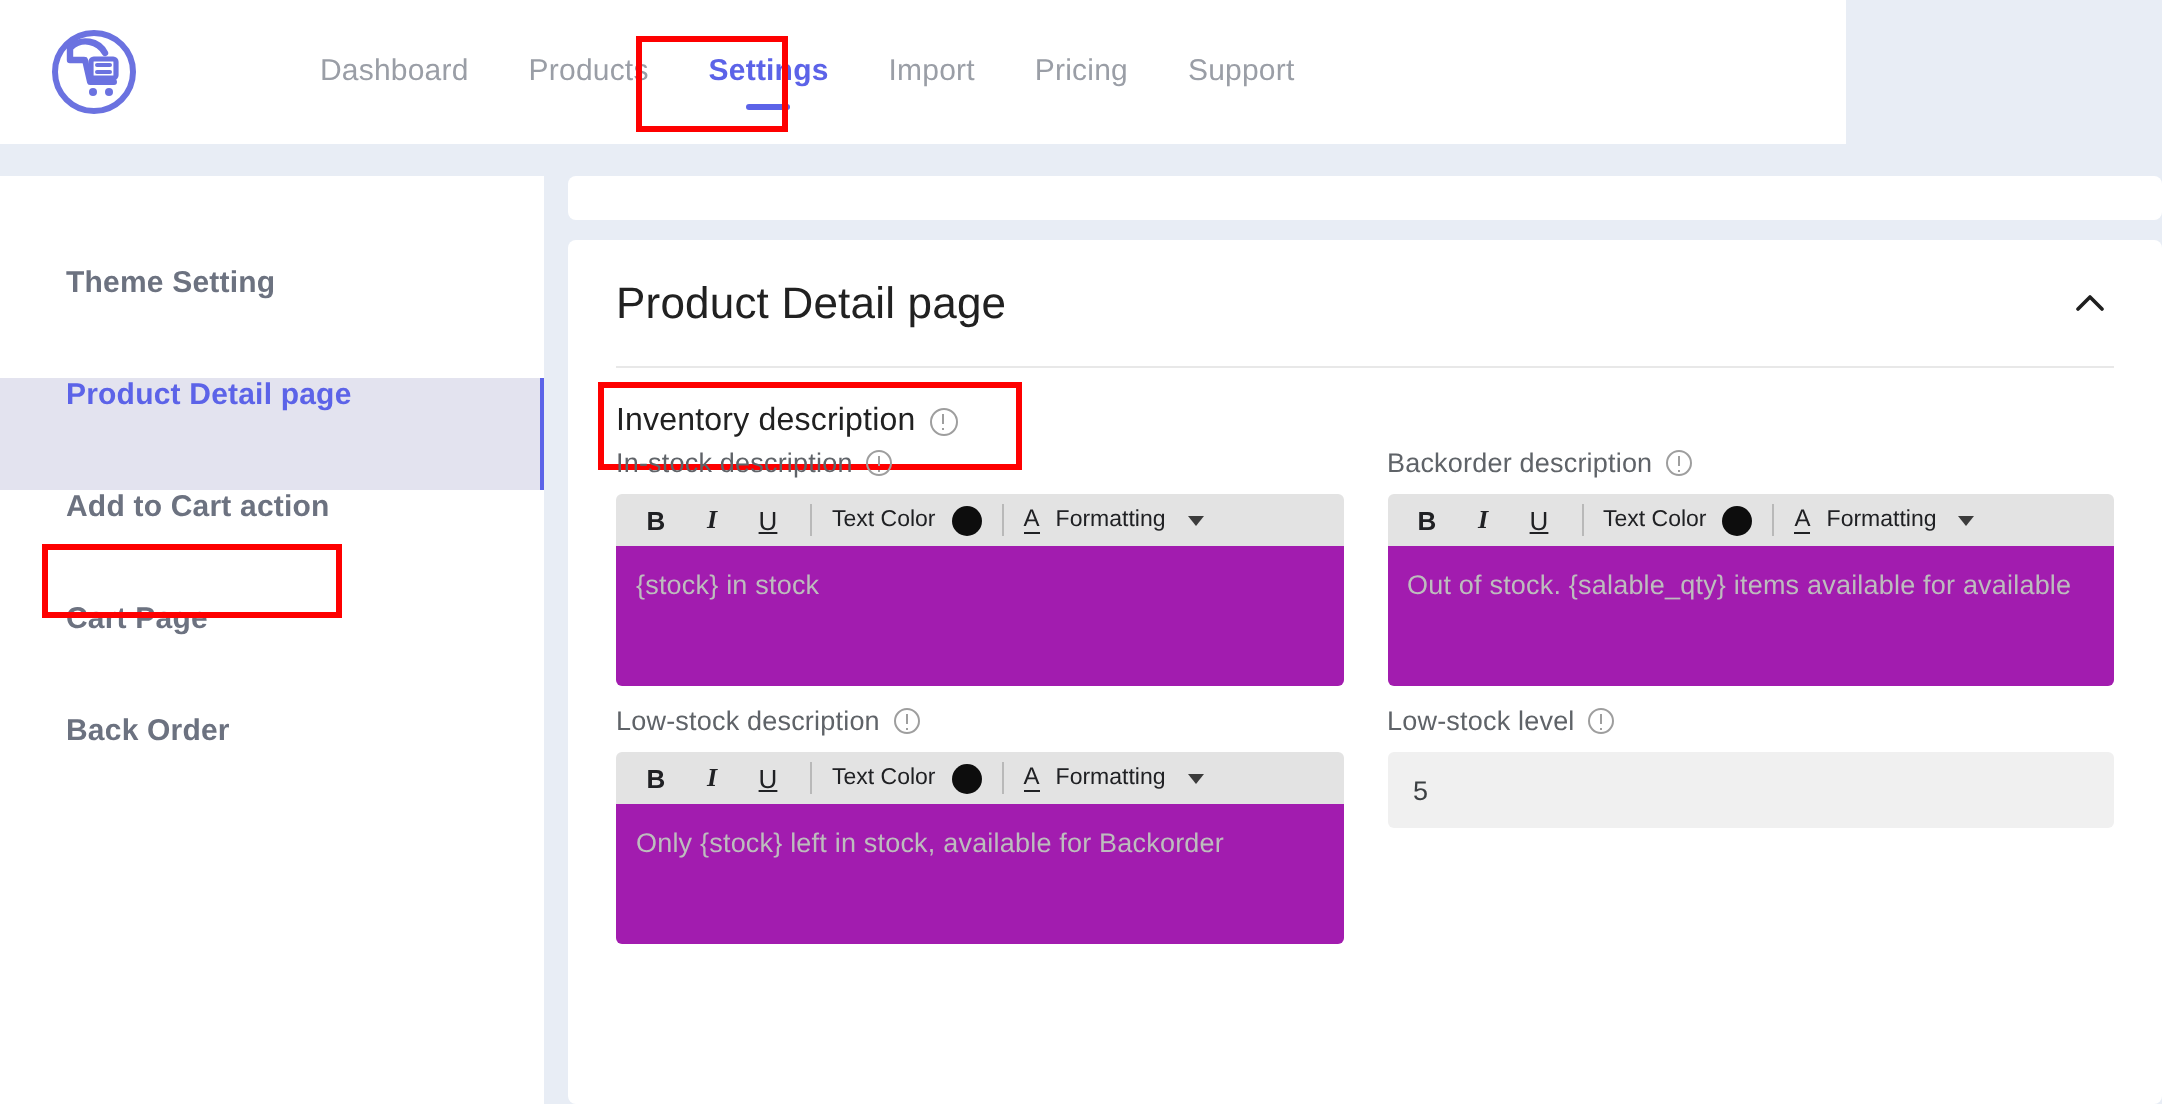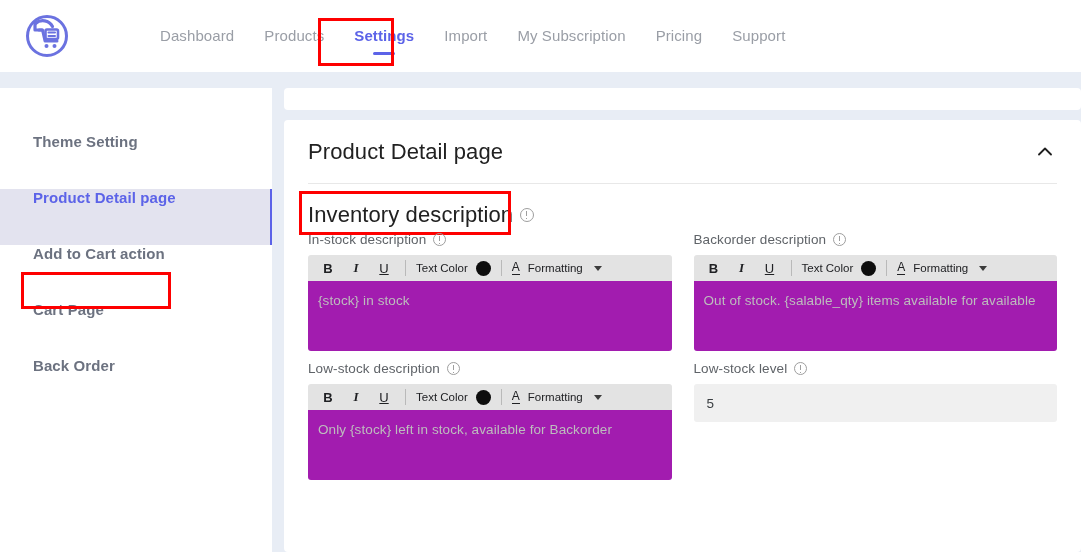--- a/index.html
+++ b/index.html
@@ -7,21 +7,21 @@
     margin: 0; padding: 0;
     width: 1081px; height: 552px;
     overflow: hidden;
     background: #e8edf5;
     font-family: "Liberation Sans", sans-serif;
   }
 
   
   #topnav {
     position: absolute; top: 0; left: 0;
-    width: 1081px; height: 72px;
+    width: 923px; height: 72px;
     background: #ffffff;
     display: flex; align-items: center;
   }
   #logo {
     width: 46px; height: 46px;
     margin-left: 24px;
     flex: 0 0 auto;
   }
   #navlinks {
     display: flex; align-items: center;
@@ -138,21 +138,21 @@
   }
 
   
   #section-wrap {
     position: relative;
     margin: 0 24px;
     padding-top: 18px;
   }
   #section-title {
     display: inline-flex; align-items: center;
-    font-size: 22px;
+    font-size: 16px;
     color: #212121;
     letter-spacing: .1px;
   }
   #section-highlight {
     position: absolute;
     left: -9px; top: 7px;
     width: 212px; height: 44px;
     border: 3px solid #fe0000;
     pointer-events: none;
   }
@@ -308,23 +308,20 @@
       <span>Products</span>
     </div>
     <div class="navlink active">
       <span>Settings</span>
       <span class="underline"></span>
     </div>
     <div class="navlink">
       <span>Import</span>
     </div>
     <div class="navlink">
-      <span>My Subscription</span>
-    </div>
-    <div class="navlink">
       <span>Pricing</span>
     </div>
     <div class="navlink">
       <span>Support</span>
     </div>
   </div>
 
   <div id="nav-highlight"></div>
 </div>
 

